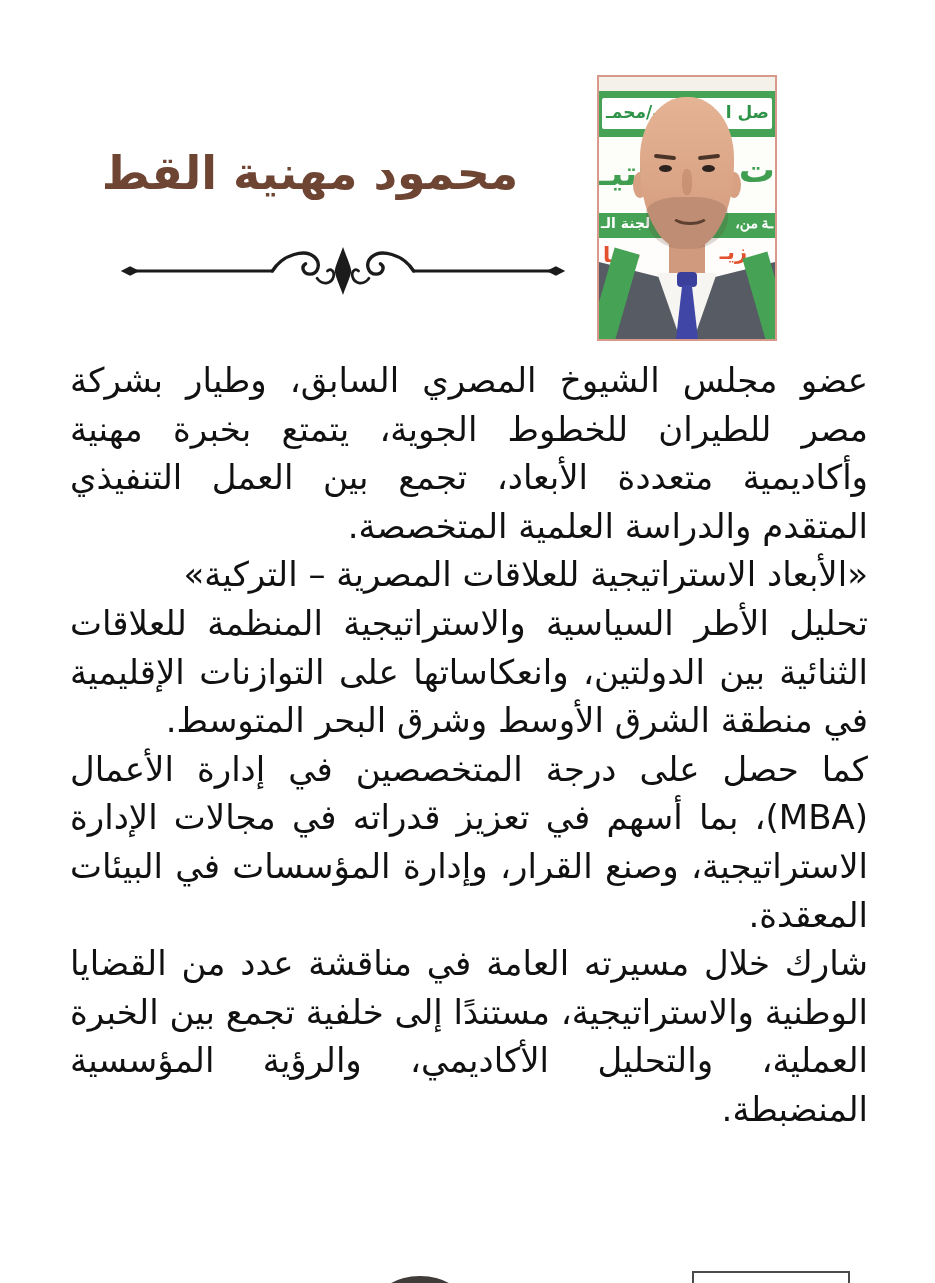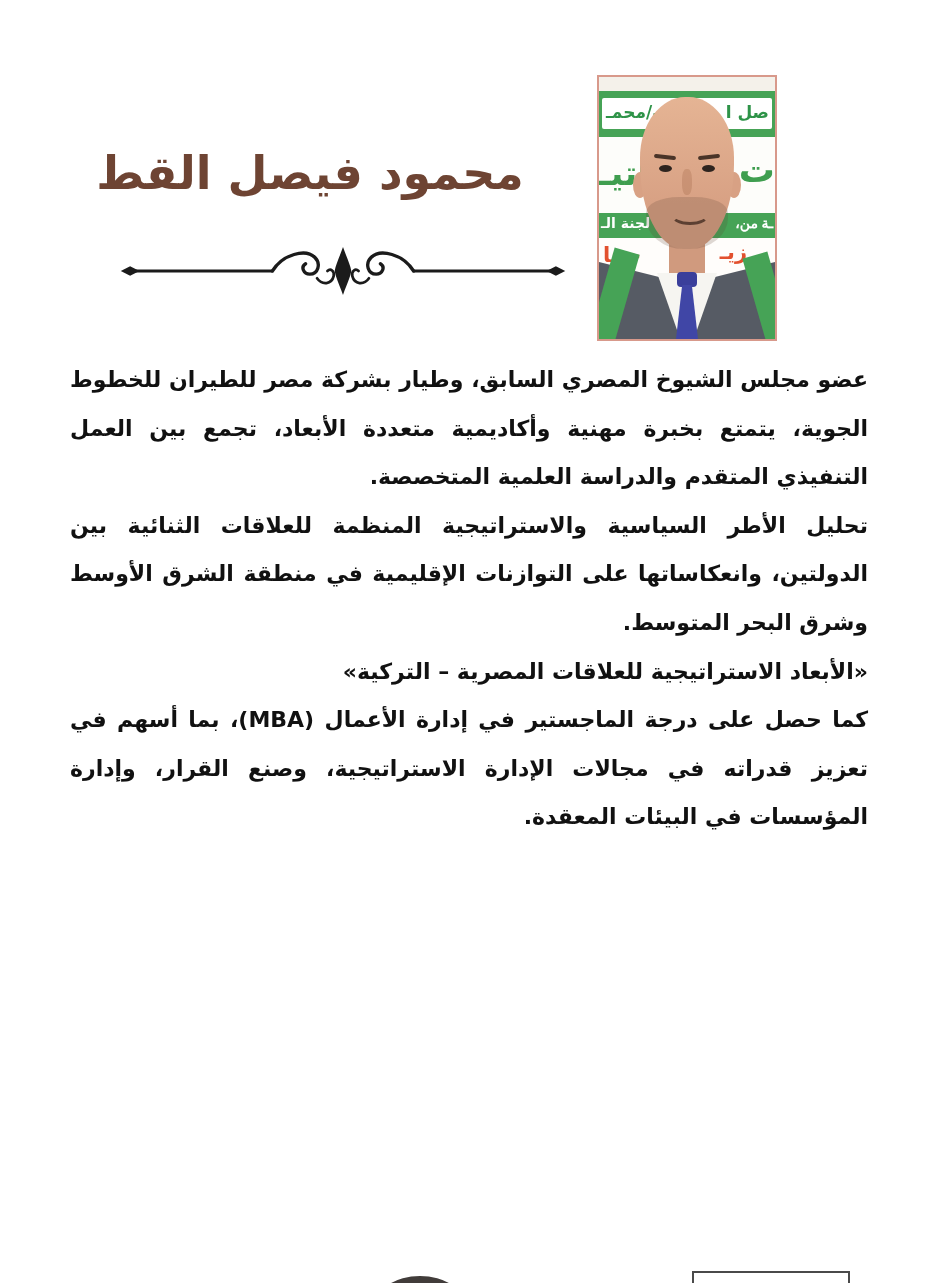--- a/index.html
+++ b/index.html
@@ -67,40 +67,40 @@
   .tie-knot{position:absolute;left:78px;bottom:52px;width:20px;height:15px;background:#3a3f9b;border-radius:4px;}
   .tie{position:absolute;left:77px;bottom:0;width:22px;height:54px;background:#4046a6;
     clip-path:polygon(28% 0,72% 0,100% 100%,0 100%);}
   .stole{position:absolute;width:26px;height:110px;background:#46a356;}
   .stole.l{left:0;bottom:-20px;transform:rotate(16deg);}
   .stole.r{right:-8px;bottom:-24px;transform:rotate(-16deg);}
   
   .bio{
     position:absolute;top:356px;left:70px;width:798px;
     direction:rtl;text-align:justify;
-    font-size:22px;font-weight:bold;color:#111111;
+    font-size:34px;font-weight:normal;color:#111111;
     line-height:48.6px;
   }
   .bio p{margin:0;}
   
   .seal-partial{
     position:absolute;left:375px;top:1276px;width:90px;height:60px;
     border-radius:50%;background:#413c3a;
   }
   .box-partial{
     position:absolute;left:692px;top:1271px;width:158px;height:40px;
     border:2px solid #4a4a4a;background:#ffffff;box-sizing:border-box;
   }
 </style>
 </head>
 <body>
 
 <div class="page">
 
-  <div class="title">محمود فيصل القط</div>
+  <div class="title">محمود مهنية القط</div>
 
   <svg class="divider" viewBox="0 0 440 52" xmlns="http://www.w3.org/2000/svg">
     <g fill="#1b1b1b" stroke="#1b1b1b">
       <polygon points="6,26 15,21.5 24,26 15,30.5" stroke="none"></polygon>
       <line x1="20" y1="26" x2="152" y2="26" stroke-width="3"></line>
       <path d="M152,26 C162,10 184,4 193,13 C199,19 196,29 188,29 C182,29 179,22 184,19" fill="none" stroke-width="3.2" stroke-linecap="round"></path>
       <path d="M195,33 C200,40 209,39 211,31 C212,26 208,23 205,26" fill="none" stroke-width="2.6" stroke-linecap="round"></path>
       <path d="M220,3 C224,14 227,20 228,26 C227,32 224,38 220,49 C216,38 213,32 212,26 C213,20 216,14 220,3 Z" stroke="none"></path>
       <path d="M288,26 C278,10 256,4 247,13 C241,19 244,29 252,29 C258,29 261,22 256,19" fill="none" stroke-width="3.2" stroke-linecap="round"></path>
       <path d="M245,33 C240,40 231,39 229,31 C228,26 232,23 235,26" fill="none" stroke-width="2.6" stroke-linecap="round"></path>
@@ -149,21 +149,22 @@
       <div class="shirt"></div>
       <div class="tie-knot"></div>
       <div class="tie"></div>
       <div class="stole l"></div>
       <div class="stole r"></div>
     </div>
   </div>
 
   <div class="bio">
     <p>عضو مجلس الشيوخ المصري السابق، وطيار بشركة مصر للطيران للخطوط الجوية، يتمتع بخبرة مهنية وأكاديمية متعددة الأبعاد، تجمع بين العمل التنفيذي المتقدم والدراسة العلمية المتخصصة.</p>
+    <p>«الأبعاد الاستراتيجية للعلاقات المصرية – التركية»</p>
     <p>تحليل الأطر السياسية والاستراتيجية المنظمة للعلاقات الثنائية بين الدولتين، وانعكاساتها على التوازنات الإقليمية في منطقة الشرق الأوسط وشرق البحر المتوسط.</p>
-    <p>«الأبعاد الاستراتيجية للعلاقات المصرية – التركية»</p>
-    <p>كما حصل على درجة الماجستير في إدارة الأعمال (MBA)، بما أسهم في تعزيز قدراته في مجالات الإدارة الاستراتيجية، وصنع القرار، وإدارة المؤسسات في البيئات المعقدة.</p>
+    <p>كما حصل على درجة المتخصصين في إدارة الأعمال (MBA)، بما أسهم في تعزيز قدراته في مجالات الإدارة الاستراتيجية، وصنع القرار، وإدارة المؤسسات في البيئات المعقدة.</p>
+    <p>شارك خلال مسيرته العامة في مناقشة عدد من القضايا الوطنية والاستراتيجية، مستندًا إلى خلفية تجمع بين الخبرة العملية، والتحليل الأكاديمي، والرؤية المؤسسية المنضبطة.</p>
   </div>
 
   <div class="seal-partial"></div>
   <div class="box-partial"></div>
 
 </div>
 
 </body></html>

